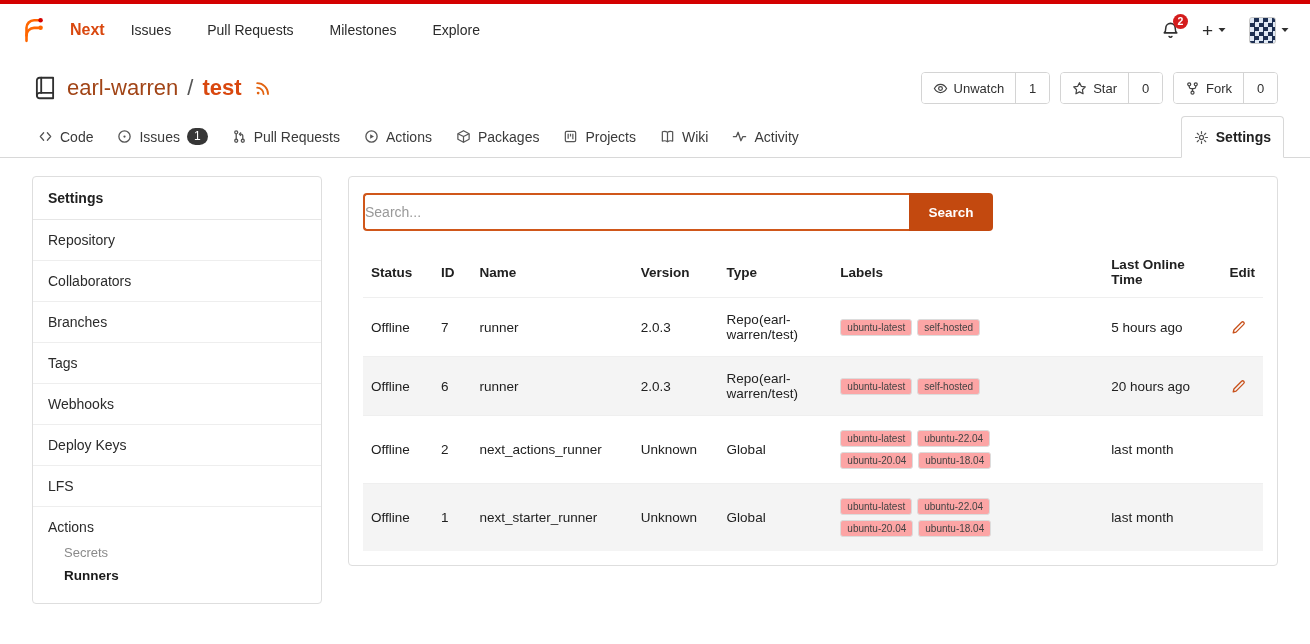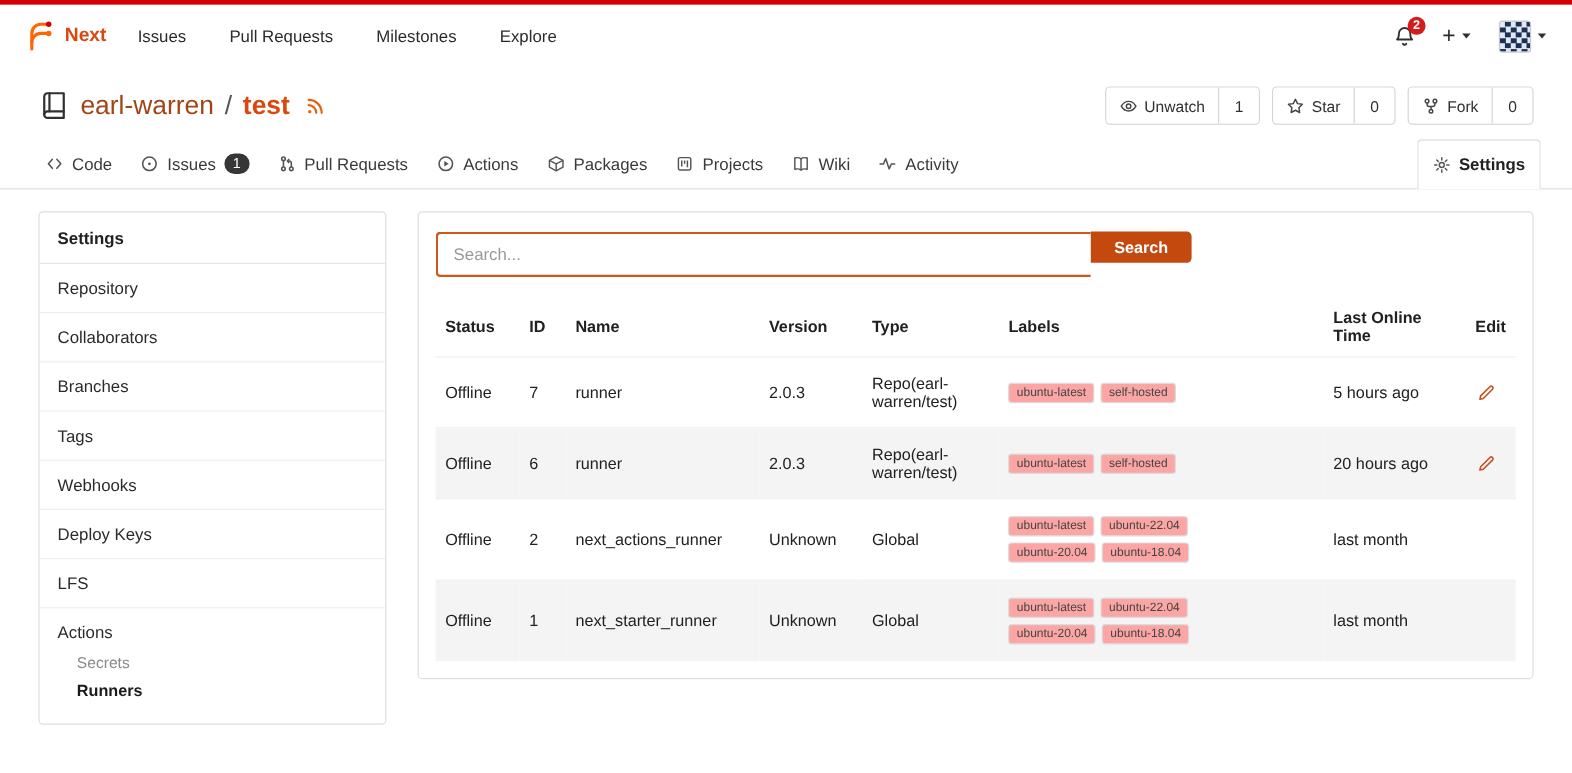--- a/index.html
+++ b/index.html
@@ -8,21 +8,21 @@
     font-family:"Liberation Sans","DejaVu Sans",sans-serif;
     color:#212121; background:#ffffff; font-size:14px;
   }
   [data-interactable="true"] { cursor:pointer; }
 
   
   .top-stripe { height:4px; background:#d40000; }
 
   
   .navbar { display:flex; align-items:center; height:52px; padding:0 20px; background:#fff; }
-  .brand { display:flex; align-items:center; gap:8px; margin-right:26px; }
+  .brand { display:flex; align-items:center; gap:24px; margin-right:26px; }
   .brand-name { color:#d9480f; font-weight:700; font-size:16px; }
   .nav-links { display:flex; align-items:center; gap:36px; }
   .nav-link { font-size:14px; color:#2b2b2b; }
   .navbar-right { margin-left:auto; display:flex; align-items:center; gap:22px; }
   .bell-wrap { position:relative; display:flex; }
   .notif-badge {
     position:absolute; top:-7px; right:-8px; background:#d41c1c; color:#fff;
     font-size:10.5px; font-weight:700; min-width:15px; height:15px; line-height:15px;
     border-radius:8px; text-align:center; padding:0 3px;
   }
@@ -76,25 +76,25 @@
   }
   .panel-title { font-weight:700; font-size:14.5px; color:#212121; }
   .create-btn {
     margin-left:auto; display:flex; align-items:center; gap:8px; background:#c3490f; color:#fff;
     border:none; border-radius:4px; padding:8px 12px; font-size:13px; font-weight:600; font-family:inherit;
   }
   .panel-body { padding:16px 14px 14px; }
   .search-row { display:flex; }
   .search-input {
     width:546px; height:38px; border:2px solid #d0571a; border-right:none; border-radius:4px 0 0 4px;
-    padding:0 13px; font-size:14px; font-family:inherit; outline:none; color:#8b5cf6;
+    padding:0 0; font-size:14px; font-family:inherit; outline:none; color:#8b5cf6;
   }
   .search-input::placeholder { color:#999; }
   .search-btn {
-    height:26px; width:84px; background:#c3490f; color:#fff; border:none; border-radius:0 4px 4px 0;
+    height:38px; width:84px; background:#c3490f; color:#fff; border:none; border-radius:0 4px 4px 0;
     font-size:13.5px; font-weight:600; font-family:inherit;
   }
 
   
   table { width:100%; border-collapse:collapse; margin-top:16px; font-size:13.5px; }
   th { text-align:left; font-weight:700; padding:10px 8px; color:#212121; vertical-align:middle; }
   td { padding:14px 8px; vertical-align:middle; color:#212121; }
   tbody tr { border-top:1px solid #efefef; }
   tbody tr:nth-child(even) { background:#f4f4f4; }
   .c-status { width:72px; }

